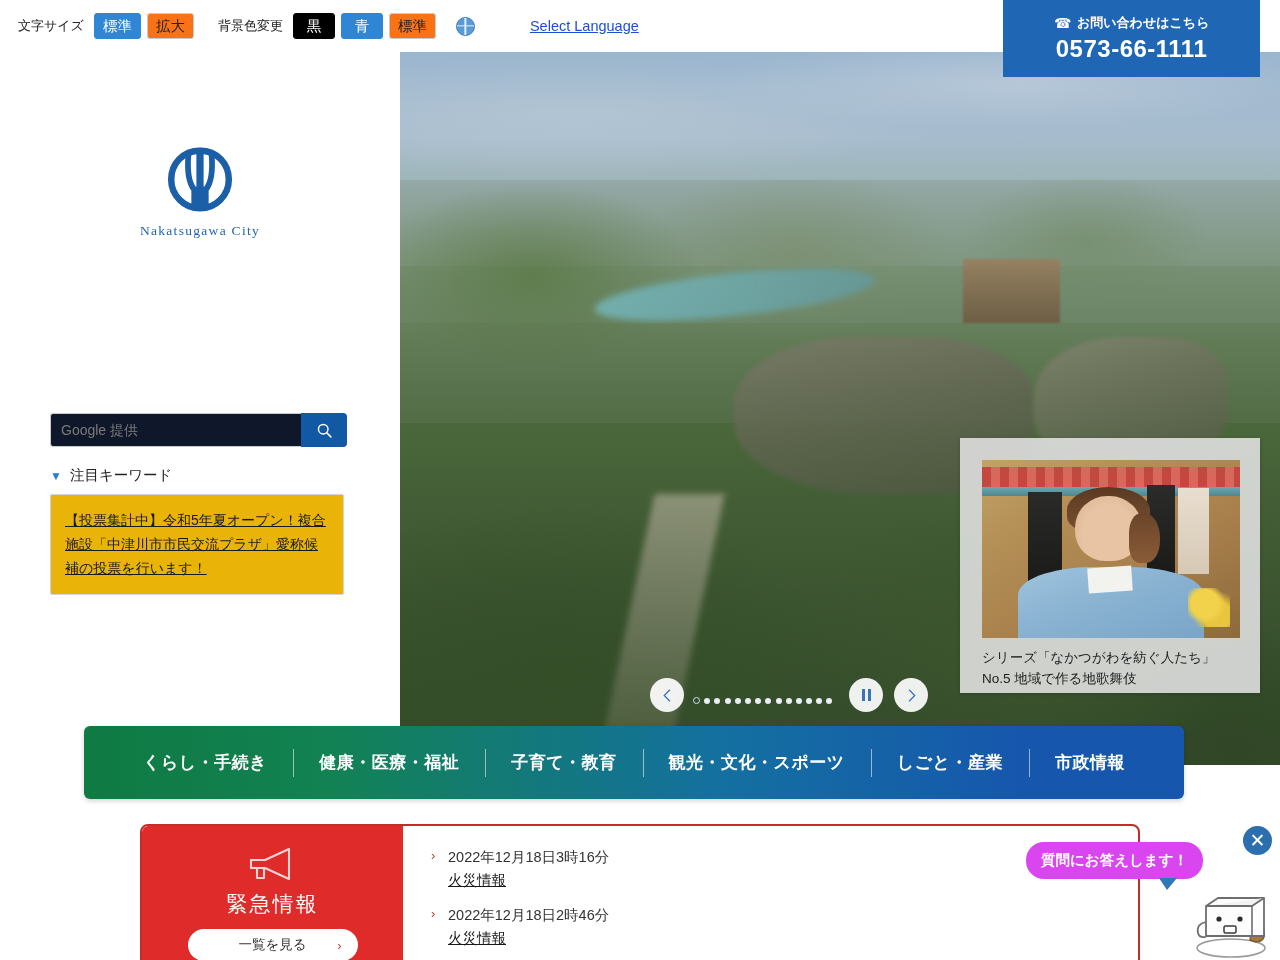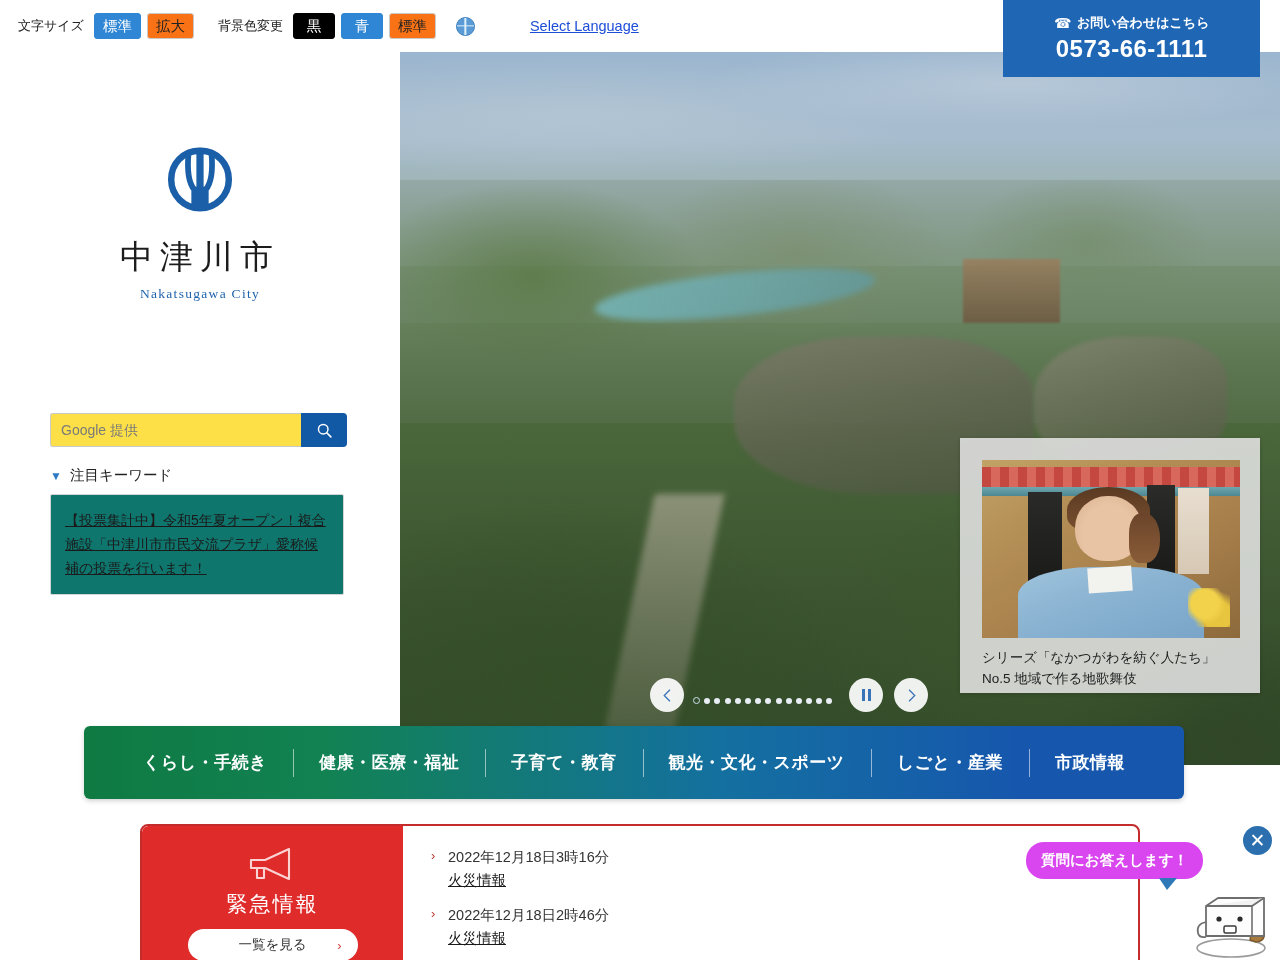--- a/index.html
+++ b/index.html
@@ -258,37 +258,37 @@
     font-family: "Liberation Serif", serif;
   }
 
   .search-row {
     position: absolute; left: 50px; top: 413px; width: 297px; height: 34px; z-index: 10;
     display: flex;
   }
   .search-input {
     flex: 1; border: 1px solid #c9c9c9; border-right: none; border-radius: 3px 0 0 3px;
     padding: 16px 10px; font-size: 14px; color: #6b6b6b; outline: none;
-    font-family: "Liberation Sans", sans-serif; background: #fde047;
+    font-family: "Liberation Sans", sans-serif; background: #0f172a;
   }
   .search-input::placeholder { color: #7a7a7a; }
   .search-btn {
     width: 46px; background: #1158a5; border: none; border-radius: 0 4px 4px 0;
     display: flex; align-items: center; justify-content: center; cursor: pointer;
   }
   .search-btn svg { width: 17px; height: 17px; }
 
   .kw-head {
     position: absolute; left: 50px; top: 466px; font-size: 14.5px; color: #222; z-index: 10;
     display: flex; align-items: center;
   }
   .kw-head .tri { color: #2e7bc4; font-size: 12px; margin-right: 8px; }
   .kw-box {
     position: absolute; left: 50px; top: 494px; width: 294px; padding: 13px 12px 14px 14px;
-    border: 1px solid #d4d4d4; border-radius: 2px; z-index: 10; background: #0f766e;
+    border: 1px solid #d4d4d4; border-radius: 2px; z-index: 10; background: #eab308;
   }
   .kw-box a {
     font-size: 14px; line-height: 1.72; color: #1a1a1a; text-decoration: underline;
     cursor: pointer; display: block;
   }
 
   
   .chat-close {
     position: absolute; right: 8px; top: 826px; width: 29px; height: 29px;
     border-radius: 50%; background: #2b6fae; color: #fff; display: flex;
@@ -402,21 +402,20 @@
       </div>
   </div>
 
   <div class="logo-wrap">
     <svg class="logo-mark" viewBox="0 0 100 100">
       <path d="M50 8 C26 8 10 26 10 48 C10 70 28 88 50 88 C72 88 90 70 90 48 C90 26 74 8 50 8 Z" fill="none" stroke="#1a5fa8" stroke-width="9"></path>
       <path d="M34 12 C32 34 34 52 42 62 L42 86 L58 86 L58 62 C66 52 68 34 66 12" fill="none" stroke="#1a5fa8" stroke-width="8"></path>
       <rect x="45" y="4" width="10" height="56" fill="#1a5fa8"></rect>
       <rect x="42" y="58" width="16" height="32" fill="#1a5fa8"></rect>
     </svg>
-    <div class="logo-jp">中津川市</div>
     <div class="logo-en">Nakatsugawa City</div>
   </div>
 
   <div class="search-row">
     <input class="search-input" type="text" placeholder="Google 提供" style="">
     <button class="search-btn">
       <svg viewBox="0 0 20 20">
         <circle cx="8.5" cy="8.5" r="5.6" fill="none" stroke="#fff" stroke-width="1.7"></circle>
         <line x1="12.6" y1="12.6" x2="17.5" y2="17.5" stroke="#fff" stroke-width="1.9" stroke-linecap="round"></line>
       </svg>

